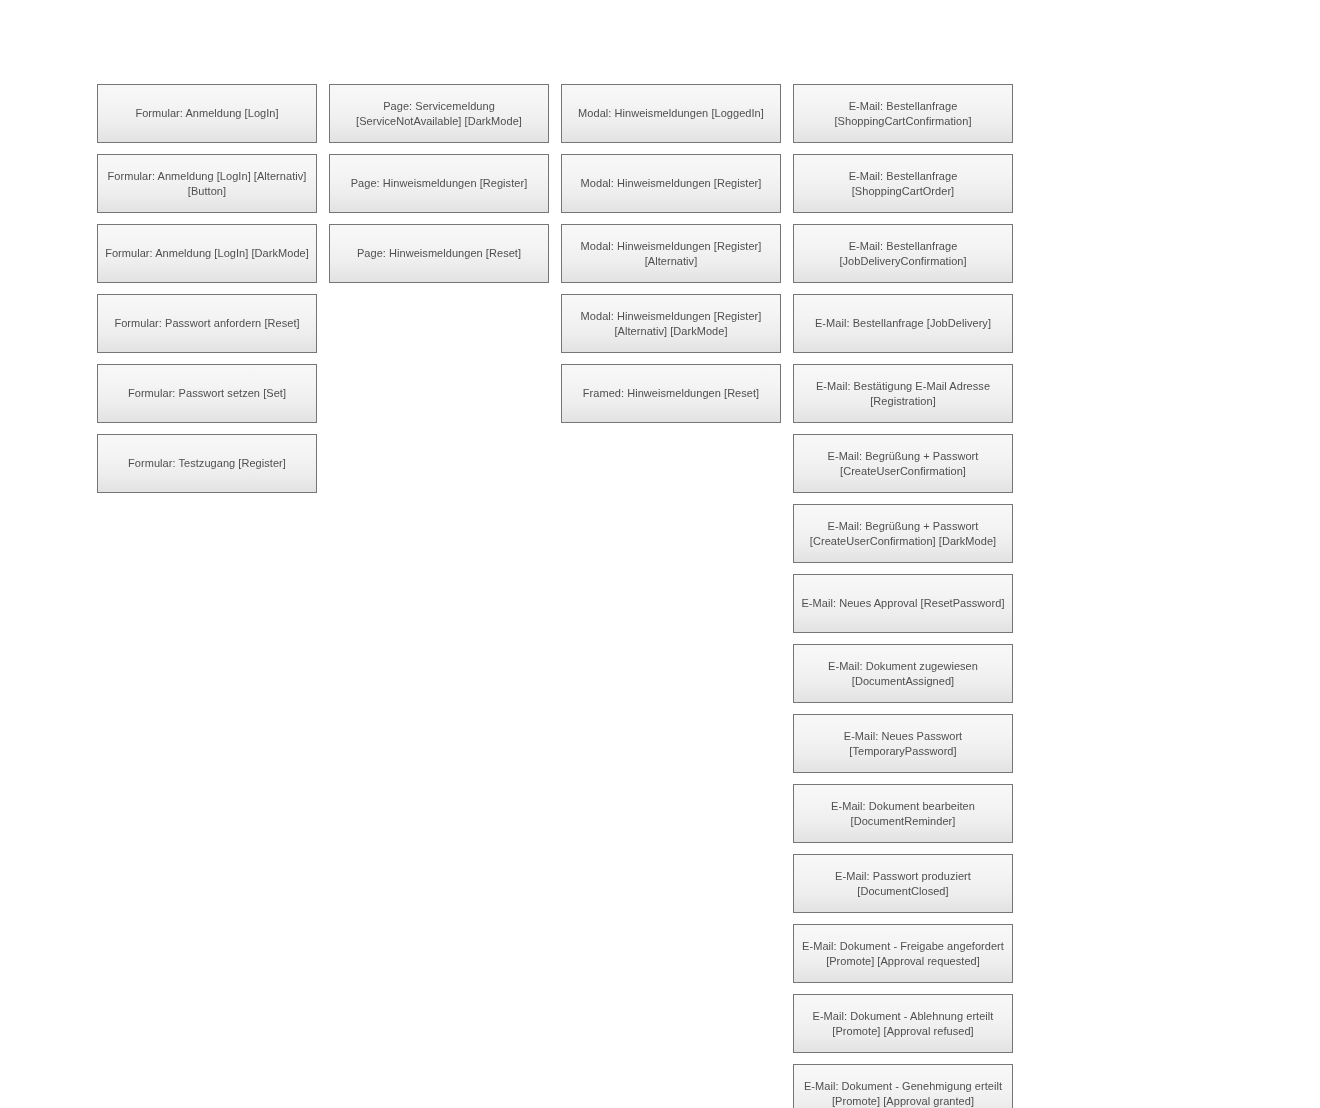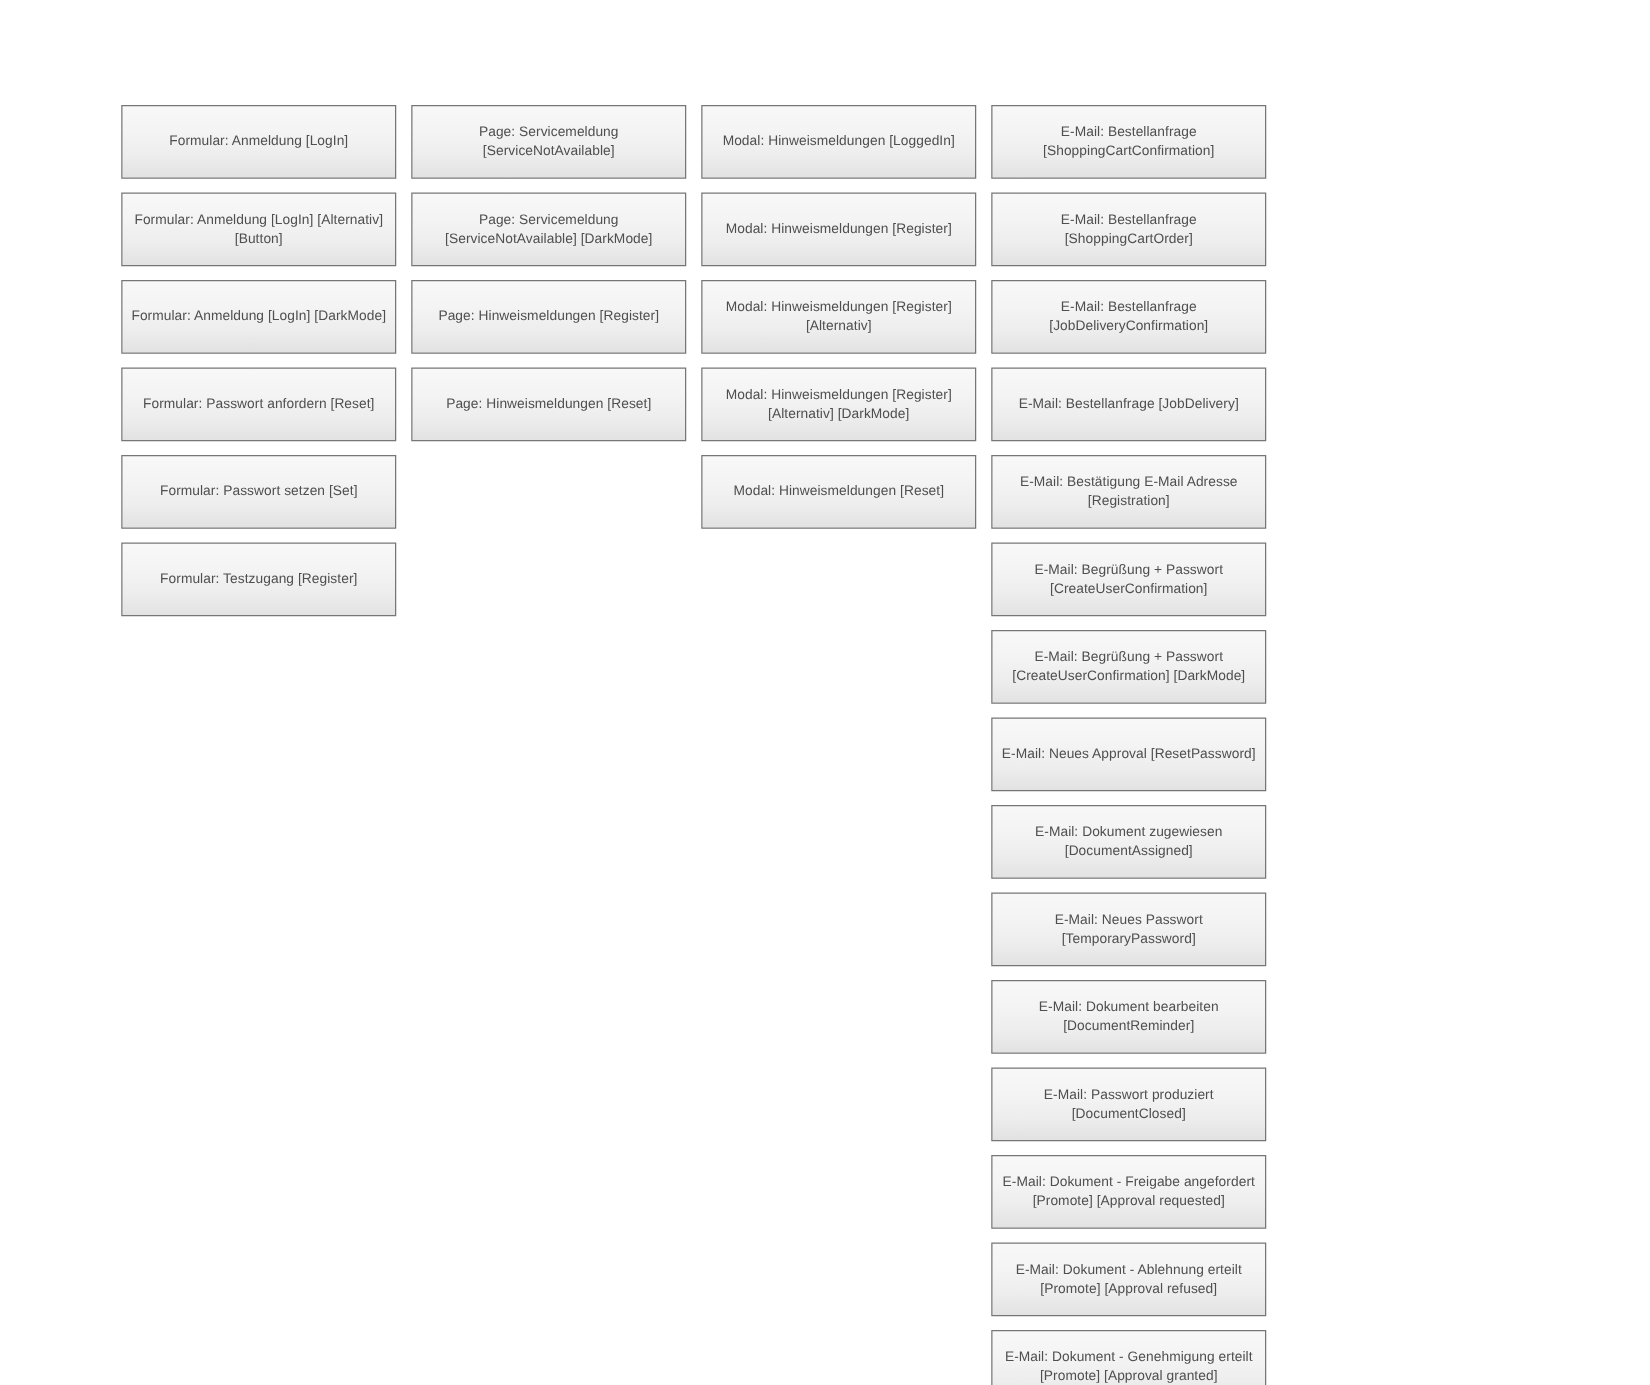--- a/index.html
+++ b/index.html
@@ -75,23 +75,20 @@
       </div>
       <div class="card">
         <div class="card-label">Formular: Passwort setzen [Set]</div>
       </div>
       <div class="card">
         <div class="card-label">Formular: Testzugang [Register]</div>
       </div>
     </div>
     <div class="column">
       <div class="card">
-        <div class="card-label">Page: Servicemeldung [ServiceNotAvailable]</div>
-      </div>
-      <div class="card">
         <div class="card-label">Page: Servicemeldung [ServiceNotAvailable] [DarkMode]</div>
       </div>
       <div class="card">
         <div class="card-label">Page: Hinweismeldungen [Register]</div>
       </div>
       <div class="card">
         <div class="card-label">Page: Hinweismeldungen [Reset]</div>
       </div>
     </div>
     <div class="column">
@@ -101,21 +98,21 @@
       <div class="card">
         <div class="card-label">Modal: Hinweismeldungen [Register]</div>
       </div>
       <div class="card">
         <div class="card-label">Modal: Hinweismeldungen [Register] [Alternativ]</div>
       </div>
       <div class="card">
         <div class="card-label">Modal: Hinweismeldungen [Register] [Alternativ] [DarkMode]</div>
       </div>
       <div class="card">
-        <div class="card-label">Modal: Hinweismeldungen [Reset]</div>
+        <div class="card-label">Framed: Hinweismeldungen [Reset]</div>
       </div>
     </div>
     <div class="column">
       <div class="card">
         <div class="card-label">E-Mail: Bestellanfrage [ShoppingCartConfirmation]</div>
       </div>
       <div class="card">
         <div class="card-label">E-Mail: Bestellanfrage [ShoppingCartOrder]</div>
       </div>
       <div class="card">

